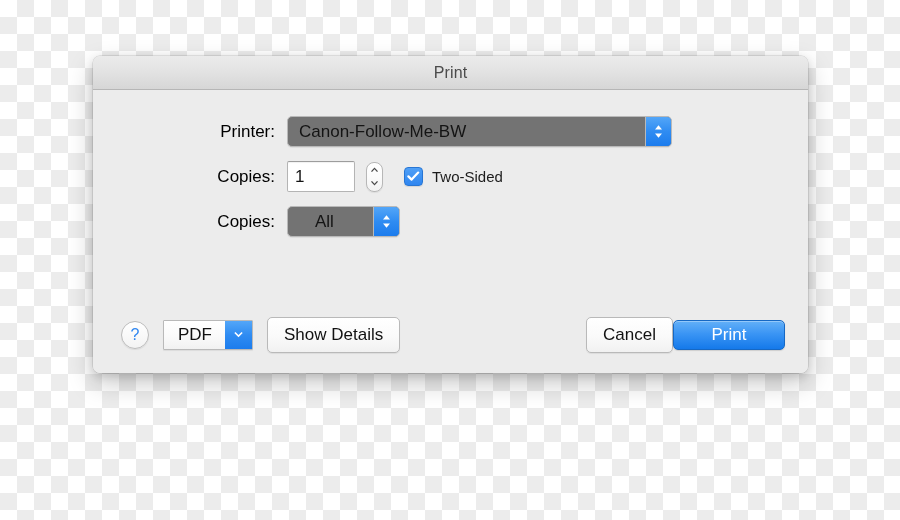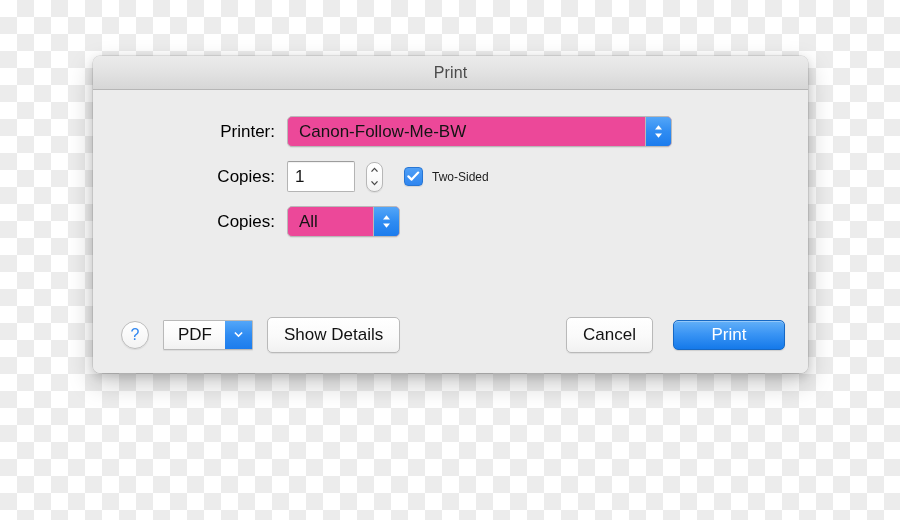--- a/index.html
+++ b/index.html
@@ -84,21 +84,21 @@
     color: #000000;
     box-sizing: border-box;
   }
 
   
   .popup-button {
     display: inline-flex;
     align-items: stretch;
     height: 31px;
     border-radius: 5px;
-    background: #ec4899;
+    background: #737373;
     border: 1px solid #b9b9b9;
     box-shadow: 0 1px 1px rgba(0,0,0,0.07);
     overflow: hidden;
     box-sizing: border-box;
     cursor: default;
   }
   .popup-value {
     display: flex;
     align-items: center;
     padding: 0 10px 0 11px;
@@ -112,21 +112,21 @@
     flex: 0 0 25px;
     background: linear-gradient(to bottom, #53a6f8 0%, #2f8cf2 50%, #1c7ced 100%);
     border-left: 1px solid #b9b9b9;
     display: flex;
     align-items: center;
     justify-content: center;
   }
   .popup-arrow-box svg { display: block; }
 
   #printer-popup { width: 385px; }
-  #pages-popup   { width: 113px; }
+  #pages-popup   { width: 113px; padding-left: 16px; }
 
   
   .text-field {
     width: 68px;
     height: 31px;
     box-sizing: border-box;
     background: #ffffff;
     border: 1px solid #b4b4b4;
     border-top-color: #9d9d9d;
     border-radius: 2px;
@@ -174,39 +174,39 @@
     background: linear-gradient(to bottom, #4f9ff6 0%, #2f86f0 100%);
     border: 1px solid #2876d4;
     box-sizing: border-box;
     display: flex;
     align-items: center;
     justify-content: center;
     box-shadow: 0 1px 1px rgba(0,0,0,0.10);
   }
   .checkbox-label {
     margin-left: 9px;
-    font-size: 12px;
+    font-size: 15px;
     color: #1c1c1c;
     white-space: nowrap;
   }
 
   
   .button-bar {
     position: absolute;
     left: 0;
     right: 0;
     bottom: 22px;
     height: 32px;
     display: flex;
     align-items: center;
     padding: 0 23px 0 28px;
     box-sizing: border-box;
   }
   .bar-left  { display: flex; align-items: center; gap: 14px; }
-  .bar-right { display: flex; align-items: center; gap: 20px; margin-left: auto; }
+  .bar-right { display: flex; align-items: center; margin-left: auto; }
 
   .help-button {
     width: 28px;
     height: 28px;
     border-radius: 50%;
     background: linear-gradient(to bottom, #ffffff 0%, #f3f3f3 100%);
     border: 1px solid #bcbcbc;
     box-sizing: border-box;
     display: flex;
     align-items: center;

